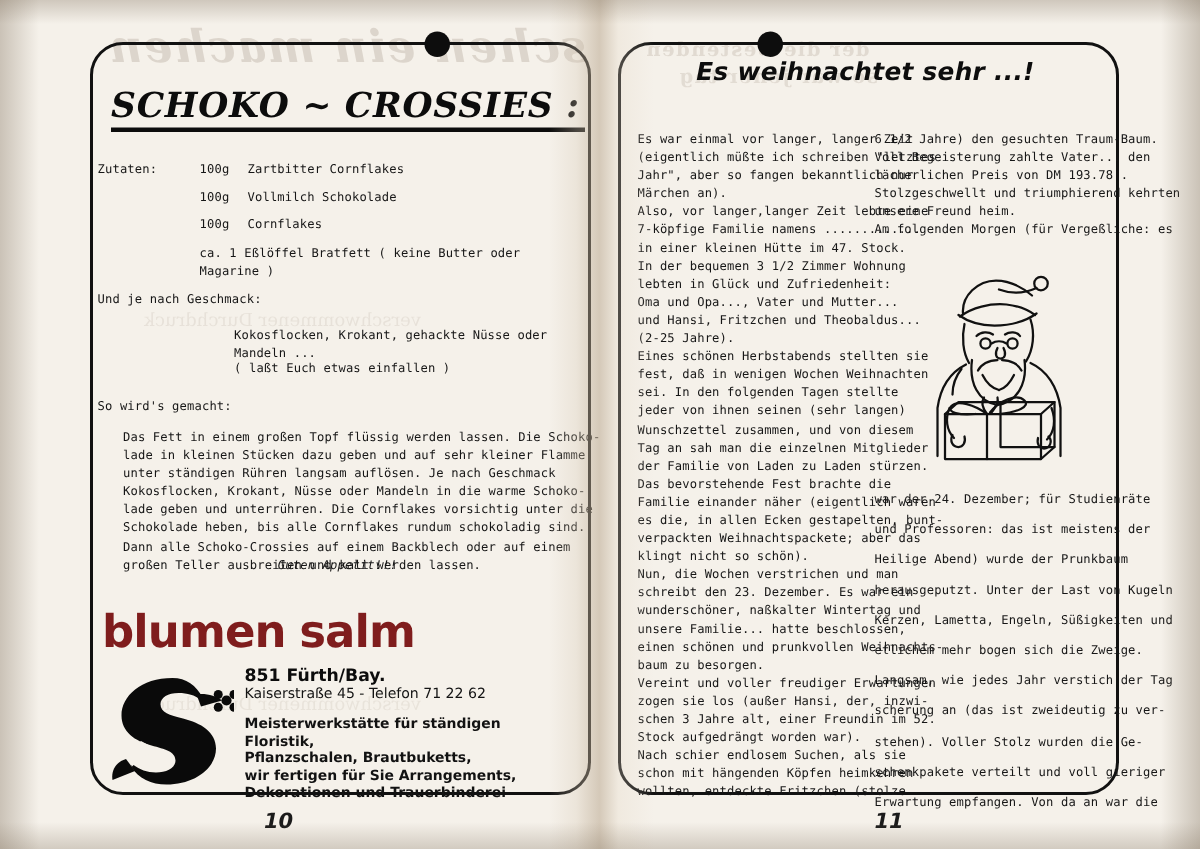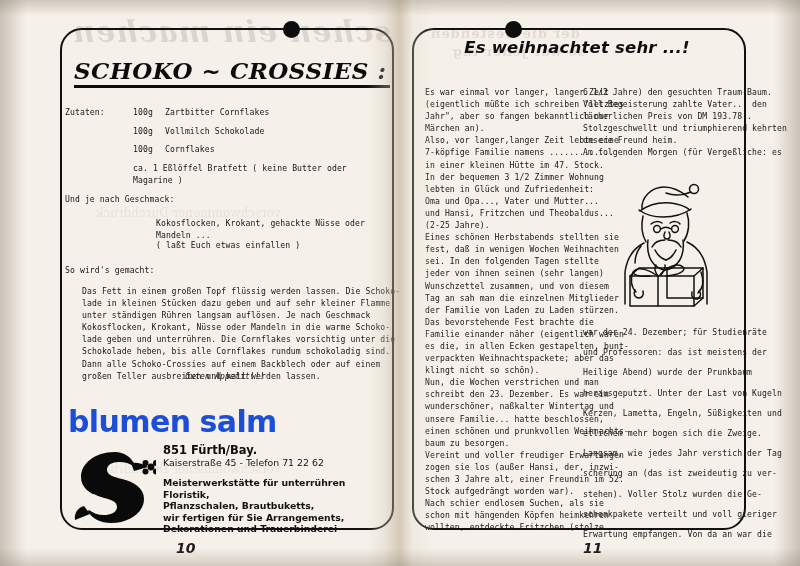--- a/index.html
+++ b/index.html
@@ -182,21 +182,21 @@
     width: 326px; height: 128px;
     z-index: 4;
   }
   .ad-brand {
     position: absolute;
     left: 6px; top: 6px;
     font-family: "DejaVu Sans", sans-serif;
     font-weight: bold;
     font-size: 30px;
     letter-spacing: -0.6px;
-    color: #1d4ed8;
+    color: #7f1d1d;
     white-space: nowrap;
   }
   .ad-brand .sp { display: inline-block; width: 9px; }
   .ad-city {
     position: absolute;
     left: 101px; top: 45px;
     font-family: "DejaVu Sans", sans-serif;
     font-weight: bold;
     font-size: 11.5px;
     color: #0c0c0c;
@@ -340,21 +340,21 @@
         <circle cx="82" cy="13" r="3"></circle>
         <circle cx="71.5" cy="21.5" r="3"></circle>
         <circle cx="82" cy="21.5" r="3"></circle>
       </g>
     </svg>
 
     <div class="ad-city">851 Fürth/Bay.</div>
     <div class="ad-contact">Kaiserstraße 45  -  Telefon 71 22 62</div>
 
     <div class="ad-copy">
-      <div>Meisterwerkstätte für unterrühren</div>
+      <div>Meisterwerkstätte für ständigen</div>
       <div>Floristik,</div>
       <div>Pflanzschalen, Brautbuketts,</div>
       <div>wir fertigen für Sie Arrangements,</div>
       <div>Dekorationen und Trauerbinderei</div>
     </div>
   </div>
 
   <div id="story">
 
     <div class="story-title">Es weihnachtet sehr ...!</div>

